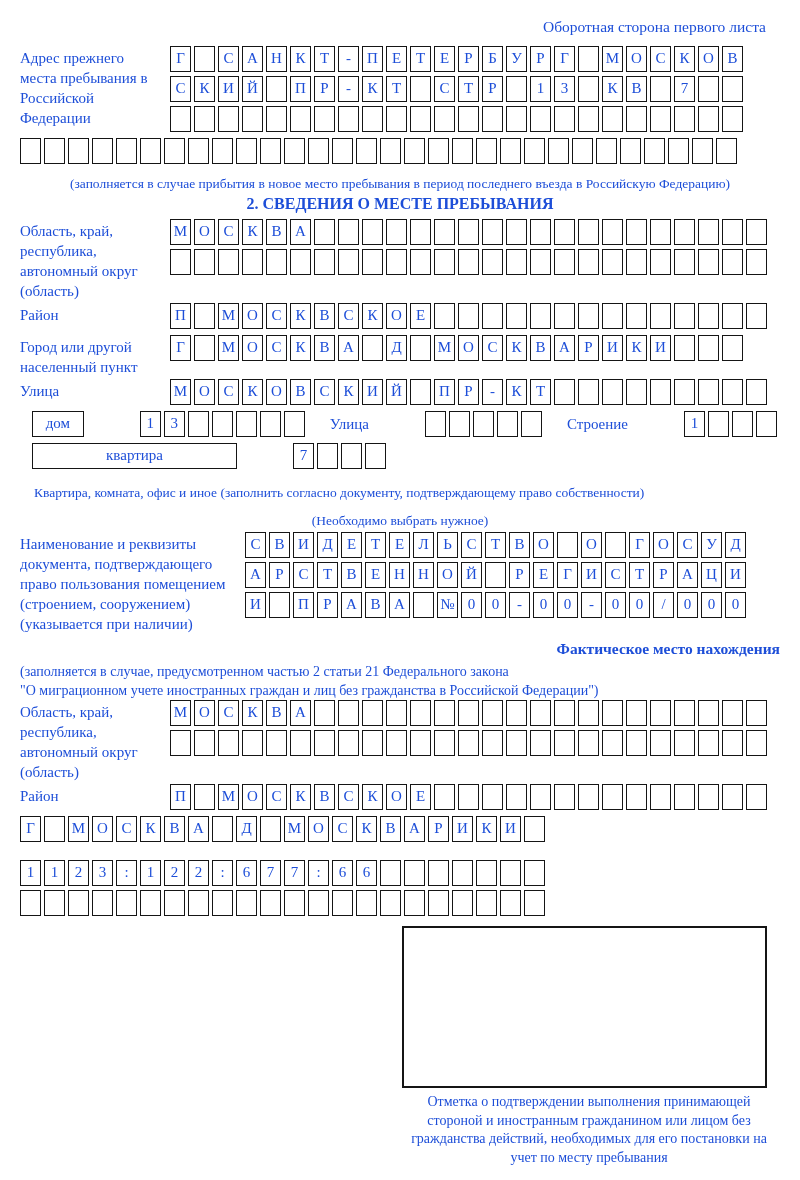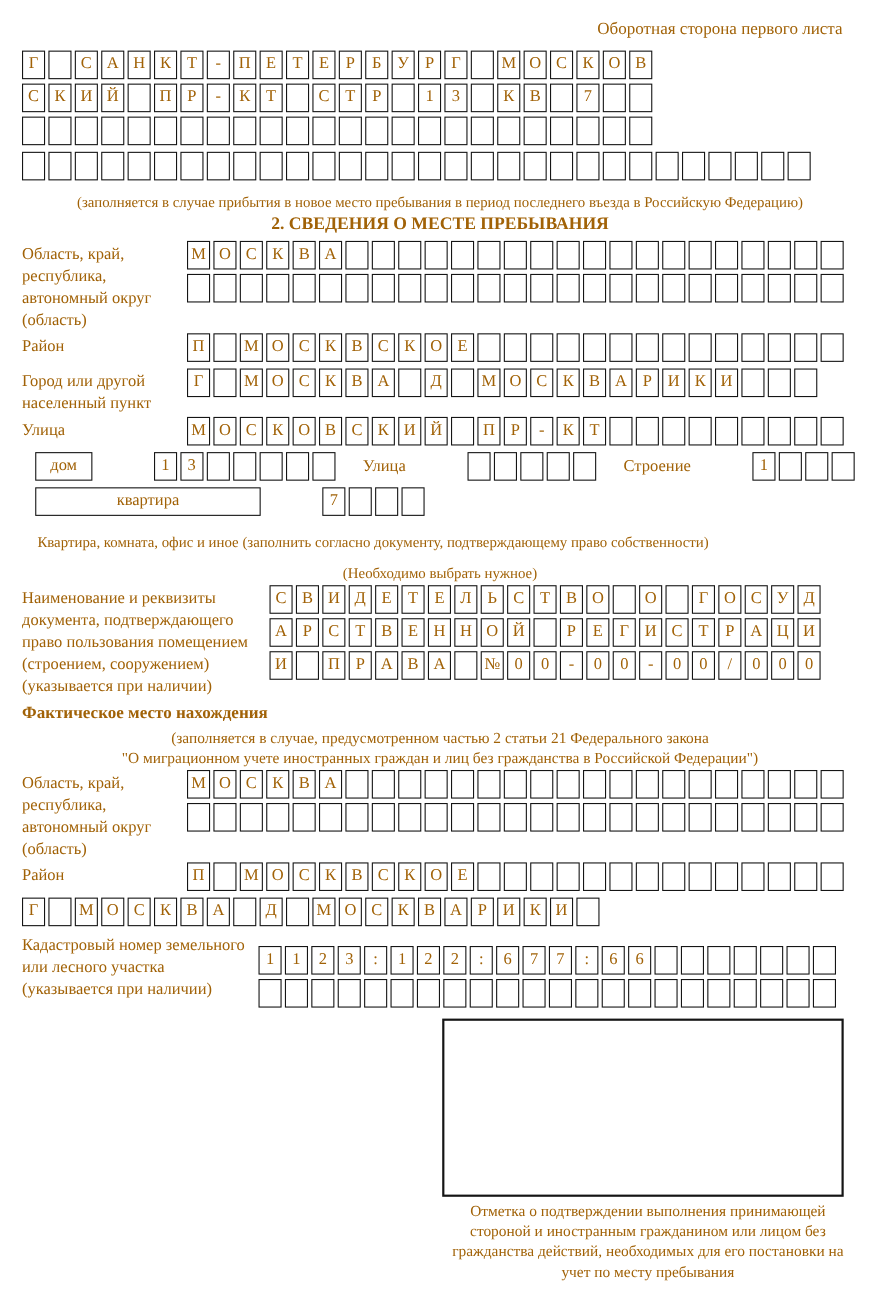--- a/index.html
+++ b/index.html
@@ -1,18 +1,18 @@
 <!DOCTYPE html>
 <html><head>
 <meta charset="utf-8">
 <style>
   html,body{margin:0;padding:0;background:#fff;}
   .page{position:relative;width:800px;height:1180px;box-sizing:border-box;
         padding:10px 20px 0 20px;font-family:"Liberation Serif","DejaVu Serif",serif;
-        color:#a16207;overflow:hidden;}
+        color:#1d4ed8;overflow:hidden;}
   .top-note{text-align:right;font-size:15.5px;margin:8px 14px 10px 0;}
 
   .frow{display:flex;align-items:flex-start;margin-bottom:2px;}
   .label{font-size:15px;line-height:20px;padding-top:2px;}
   .w150{width:150px;flex:0 0 150px;padding-right:6px;box-sizing:border-box;}
   .w215{width:215px;flex:0 0 215px;padding-right:6px;box-sizing:border-box;}
   .w225{width:225px;flex:0 0 225px;padding-right:6px;box-sizing:border-box;}
 
   .boxrow{white-space:nowrap;height:26px;margin-bottom:4px;line-height:0;}
   .cell{display:inline-block;box-sizing:border-box;width:21px;height:26px;
@@ -20,22 +20,22 @@
         font-size:15px;line-height:23px;vertical-align:top;}
 
   .widebox{box-sizing:border-box;display:inline-block;border:1.6px solid #151515;
         height:26px;line-height:23px;text-align:center;font-size:15px;vertical-align:top;}
   .inline-label{font-size:15px;line-height:26px;vertical-align:top;display:inline-block;}
 
   .caption{font-size:13.5px;line-height:16px;margin:12px 0 3px 0;}
   .indent{margin-left:14px;}
   .center{text-align:center;}
   .sec-title{font-weight:bold;font-size:16px;text-align:center;margin:2px 0 6px 0;}
-  .sub-title{font-weight:bold;font-size:15.5px;text-align:left;margin:6px 0 4px 0;}
-  .note-c{font-size:14px;text-align:center;line-height:19px;margin:0;}
+  .sub-title{font-weight:bold;font-size:15.5px;text-align:right;margin:6px 0 4px 0;}
+  .note-c{font-size:14px;text-align:left;line-height:19px;margin:0;}
 
   .checkbox{display:inline-block;box-sizing:border-box;width:23px;height:28px;
         border:1.6px solid #151515;text-align:center;font-size:15px;line-height:25px;}
   .stay-row{display:flex;align-items:center;font-size:15px;margin:2px 0 2px 0;}
   .ml8{margin-left:8px;padding-left:48px;} .ml10{margin-left:10px;} .ml22{margin-left:22px;}
   .ml28{margin-left:28px;} .ml30{margin-left:30px;} .ml12{margin-left:12px;font-family:Liberation Serif, serif;}
 
   .doc-block{height:102px;overflow:visible;}
   .cad-block{height:74px;overflow:visible;}
   .cad-rows{margin-top:12px;}
@@ -46,20 +46,21 @@
         font-size:14px;line-height:18.5px;}
 </style>
 </head>
 <body>
 
 <div class="page">
 
   <div class="top-note">Оборотная сторона первого листа</div>
 
   <div class="frow">
+    <div class="label w150">Адрес прежнего места пребывания в Российской Федерации</div>
     <div>
       <div class="boxrow"><span class="cell">Г</span><span class="cell"></span><span class="cell">С</span><span class="cell">А</span><span class="cell">Н</span><span class="cell">К</span><span class="cell">Т</span><span class="cell">-</span><span class="cell">П</span><span class="cell">Е</span><span class="cell">Т</span><span class="cell">Е</span><span class="cell">Р</span><span class="cell">Б</span><span class="cell">У</span><span class="cell">Р</span><span class="cell">Г</span><span class="cell"></span><span class="cell">М</span><span class="cell">О</span><span class="cell">С</span><span class="cell">К</span><span class="cell">О</span><span class="cell">В</span></div>
       <div class="boxrow"><span class="cell">С</span><span class="cell">К</span><span class="cell">И</span><span class="cell">Й</span><span class="cell"></span><span class="cell">П</span><span class="cell">Р</span><span class="cell">-</span><span class="cell">К</span><span class="cell">Т</span><span class="cell"></span><span class="cell">С</span><span class="cell">Т</span><span class="cell">Р</span><span class="cell"></span><span class="cell">1</span><span class="cell">3</span><span class="cell"></span><span class="cell">К</span><span class="cell">В</span><span class="cell"></span><span class="cell">7</span><span class="cell"></span><span class="cell"></span></div>
       <div class="boxrow"><span class="cell"></span><span class="cell"></span><span class="cell"></span><span class="cell"></span><span class="cell"></span><span class="cell"></span><span class="cell"></span><span class="cell"></span><span class="cell"></span><span class="cell"></span><span class="cell"></span><span class="cell"></span><span class="cell"></span><span class="cell"></span><span class="cell"></span><span class="cell"></span><span class="cell"></span><span class="cell"></span><span class="cell"></span><span class="cell"></span><span class="cell"></span><span class="cell"></span><span class="cell"></span><span class="cell"></span></div>
     </div>
   </div>
   <div class="boxrow"><span class="cell"></span><span class="cell"></span><span class="cell"></span><span class="cell"></span><span class="cell"></span><span class="cell"></span><span class="cell"></span><span class="cell"></span><span class="cell"></span><span class="cell"></span><span class="cell"></span><span class="cell"></span><span class="cell"></span><span class="cell"></span><span class="cell"></span><span class="cell"></span><span class="cell"></span><span class="cell"></span><span class="cell"></span><span class="cell"></span><span class="cell"></span><span class="cell"></span><span class="cell"></span><span class="cell"></span><span class="cell"></span><span class="cell"></span><span class="cell"></span><span class="cell"></span><span class="cell"></span><span class="cell"></span></div>
   <div class="caption center">(заполняется в случае прибытия в новое место пребывания в период последнего въезда в Российскую Федерацию)</div>
 
   <div class="sec-title">2. СВЕДЕНИЯ О МЕСТЕ ПРЕБЫВАНИЯ</div>
@@ -128,21 +129,20 @@
   <div class="frow">
     <div class="label w150">Район</div>
     <div class="boxrow"><span class="cell">П</span><span class="cell"></span><span class="cell">М</span><span class="cell">О</span><span class="cell">С</span><span class="cell">К</span><span class="cell">В</span><span class="cell">С</span><span class="cell">К</span><span class="cell">О</span><span class="cell">Е</span><span class="cell"></span><span class="cell"></span><span class="cell"></span><span class="cell"></span><span class="cell"></span><span class="cell"></span><span class="cell"></span><span class="cell"></span><span class="cell"></span><span class="cell"></span><span class="cell"></span><span class="cell"></span><span class="cell"></span><span class="cell"></span></div>
   </div>
 
   <div class="frow">
     <div class="boxrow"><span class="cell">Г</span><span class="cell"></span><span class="cell">М</span><span class="cell">О</span><span class="cell">С</span><span class="cell">К</span><span class="cell">В</span><span class="cell">А</span><span class="cell"></span><span class="cell">Д</span><span class="cell"></span><span class="cell">М</span><span class="cell">О</span><span class="cell">С</span><span class="cell">К</span><span class="cell">В</span><span class="cell">А</span><span class="cell">Р</span><span class="cell">И</span><span class="cell">К</span><span class="cell">И</span><span class="cell"></span></div>
   </div>
 
   <div class="frow cad-block">
-    <div class="label w215">Кадастровый номер земельного или лесного участка (указывается при наличии)</div>
     <div class="cad-rows">
       <div class="boxrow"><span class="cell">1</span><span class="cell">1</span><span class="cell">2</span><span class="cell">3</span><span class="cell">:</span><span class="cell">1</span><span class="cell">2</span><span class="cell">2</span><span class="cell">:</span><span class="cell">6</span><span class="cell">7</span><span class="cell">7</span><span class="cell">:</span><span class="cell">6</span><span class="cell">6</span><span class="cell"></span><span class="cell"></span><span class="cell"></span><span class="cell"></span><span class="cell"></span><span class="cell"></span><span class="cell"></span></div>
       <div class="boxrow"><span class="cell"></span><span class="cell"></span><span class="cell"></span><span class="cell"></span><span class="cell"></span><span class="cell"></span><span class="cell"></span><span class="cell"></span><span class="cell"></span><span class="cell"></span><span class="cell"></span><span class="cell"></span><span class="cell"></span><span class="cell"></span><span class="cell"></span><span class="cell"></span><span class="cell"></span><span class="cell"></span><span class="cell"></span><span class="cell"></span><span class="cell"></span><span class="cell"></span></div>
     </div>
   </div>
 
   <div class="stamp-box"></div>
   <div class="stamp-caption">Отметка о подтверждении выполнения принимающей стороной и иностранным гражданином или лицом без гражданства действий, необходимых для его постановки на учет по месту пребывания</div>
 
 </div>

